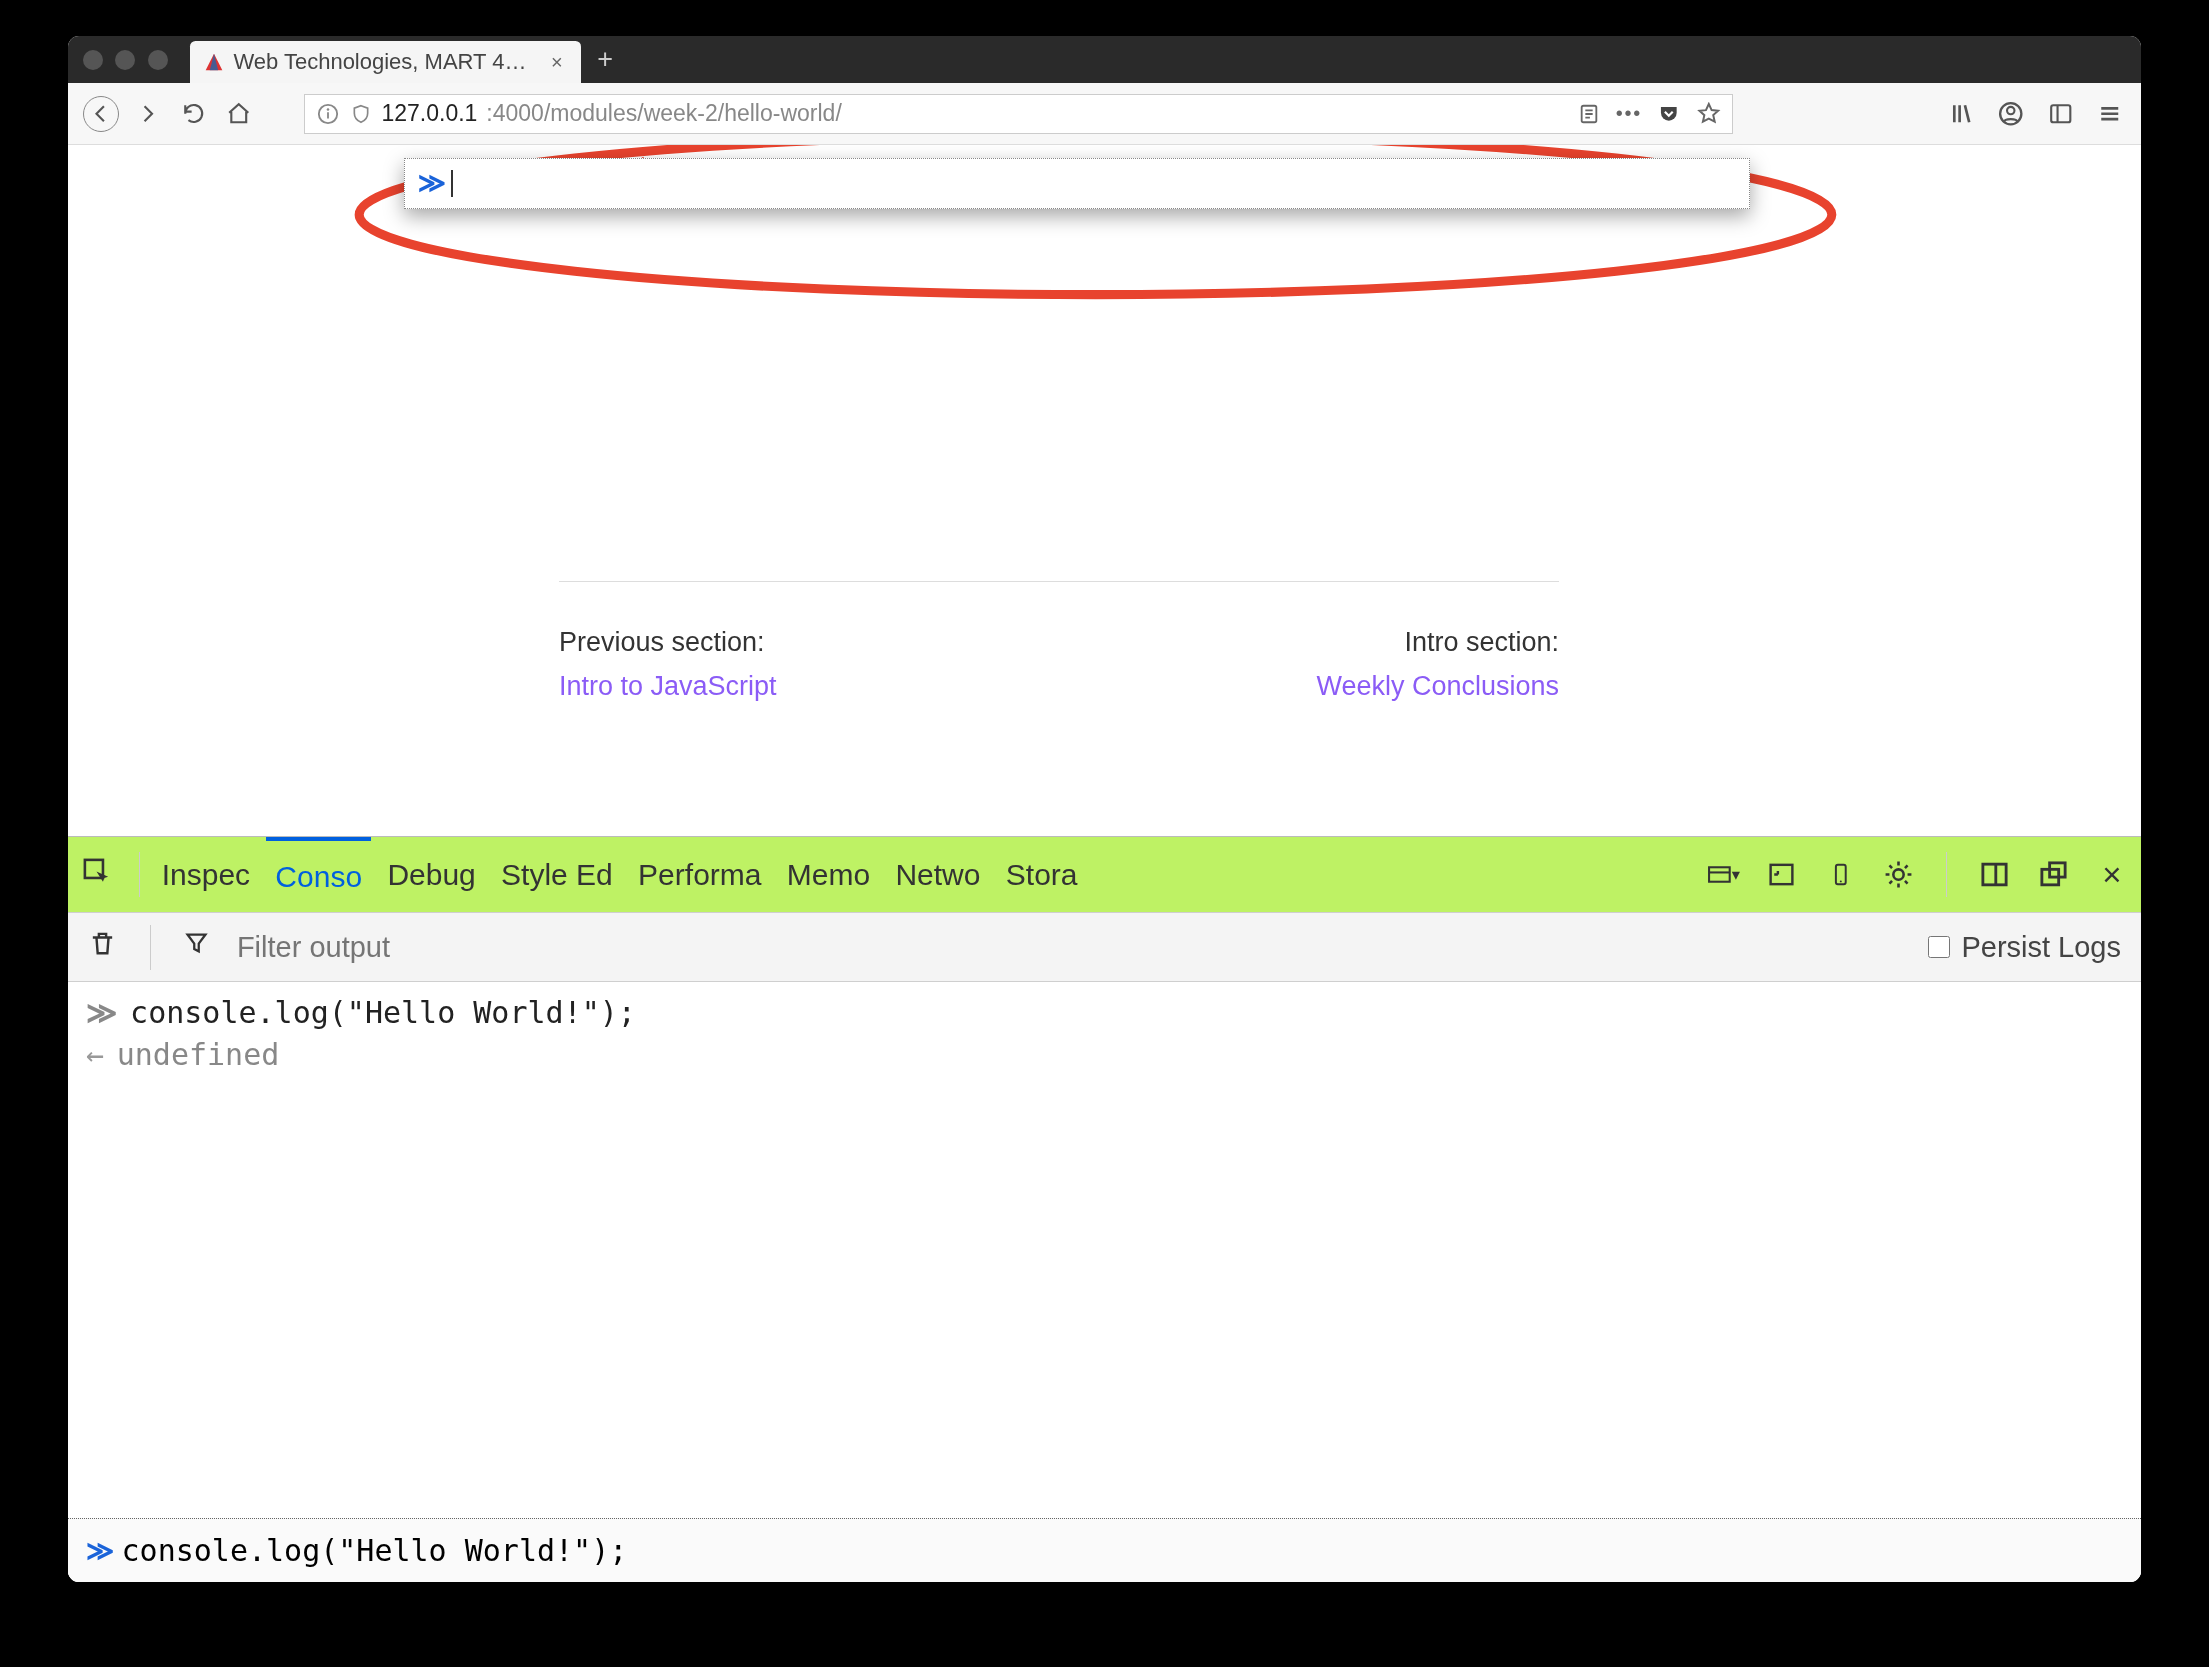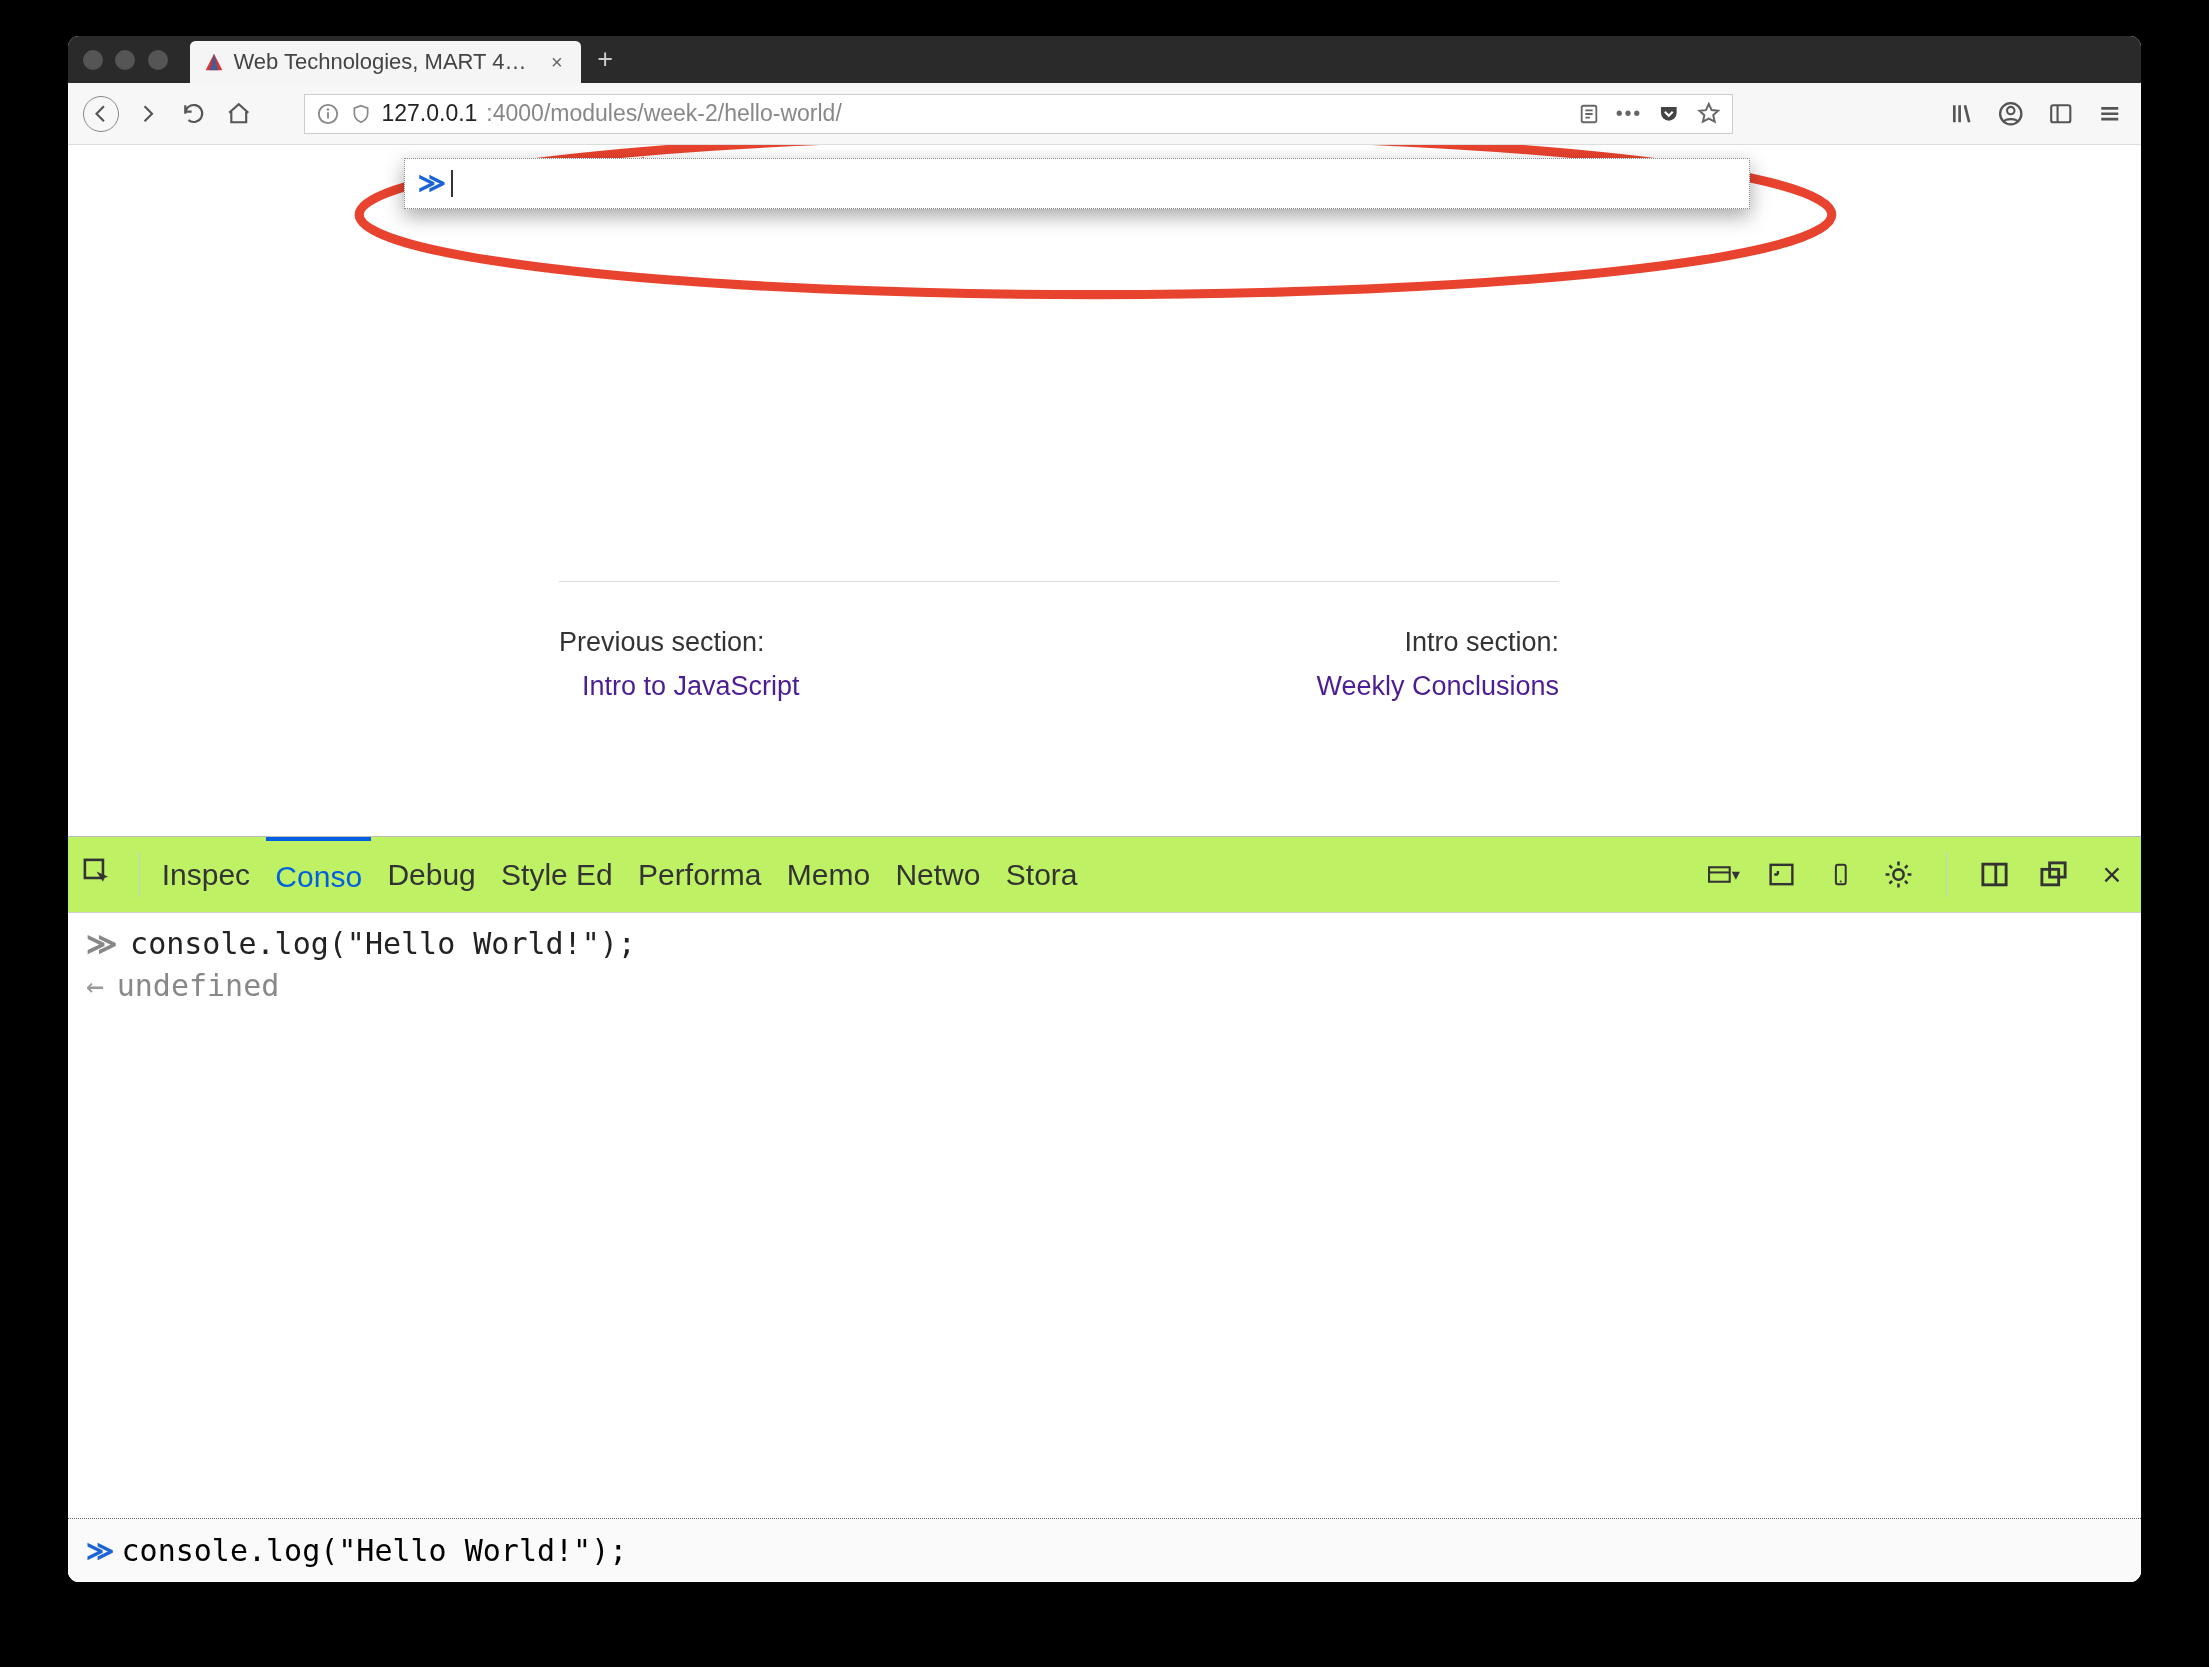--- a/index.html
+++ b/index.html
@@ -75,21 +75,21 @@
     position:absolute; top:-5.5px; left:273px; width:1509px; height:182px; pointer-events:none;
   }
   .nav-links {
     position:absolute; top:436px; left:491px; width:1000px;
     border-top:0.9px solid #ddd; padding-top:45px;
     display:flex; justify-content:space-between; font-size:27px;
   }
   .nav-col { text-align:left; }
   .nav-col.right{ text-align:right;}
   .nav-col .label{ color:#333; margin-bottom:12.7px;}
-  .nav-col .link{ color:#4c1d95; cursor:pointer;margin-left:23px;}
+  .nav-col .link{ color:#8b5cf6; cursor:pointer;}
   
   .devtools {
     height: 746px; border-top:0.9px solid #bbb; background:#fff; display:flex; flex-direction:column;
   }
   .dt-tabs {
     height:76px; border-bottom:0.9px solid #cfcfcf; background:#bef264;
     display:flex; align-items:center; padding:0 12.7px; gap:7.3px; font-size:30px; color:#333;
   }
   .dt-inspect-icon{ margin-right:14.5px;}
   .dt-tab{ padding:0 9px; height:76px; display:flex; align-items:center; cursor:pointer; white-space:nowrap; overflow:hidden;}
@@ -312,20 +312,38 @@
         <span class="ico">
           <svg viewBox="0 0 24 24" width="31" height="31">
               <rect x="3" y="8" width="13" height="12" fill="none" stroke="#333" stroke-width="2.2"></rect>
               <rect x="9" y="3" width="12" height="11" fill="none" stroke="#333" stroke-width="2.2"></rect>
             </svg>
         </span>
         <span class="ico" style="font-size:33px;color:#333;">×</span>
       </div>
     </div>
 
+    <div class="dt-toolbar">
+      <span class="ico">
+        <svg viewBox="0 0 24 24" width="29" height="29">
+            <path d="M4 7h16M9 7V4h6v3M7 7l1 13h8l1-13" fill="none" stroke="#333" stroke-width="2"></path>
+          </svg>
+      </span>
+      <div class="sep"></div>
+      <span class="ico">
+        <svg viewBox="0 0 24 24" width="27" height="27">
+            <path d="M4 4h16l-6 8v7l-4-2v-5L4 4z" fill="none" stroke="#333" stroke-width="2"></path>
+          </svg>
+      </span>
+      <input class="filter" style="border: none; background: transparent; font-size: 29px; outline: none;" placeholder="Filter output">
+      <label class="persist">
+        <input type="checkbox" style="">
+        <span>Persist Logs</span>
+      </label>
+    </div>
 
     <div class="dt-output">
       <div class="dt-line">
         <span class="prompt">≫</span>
         <span>console.log("Hello World!");</span>
       </div>
       <div class="dt-line">
         <span class="arrow-left">←</span>
         <span class="undef">undefined</span>
       </div>

